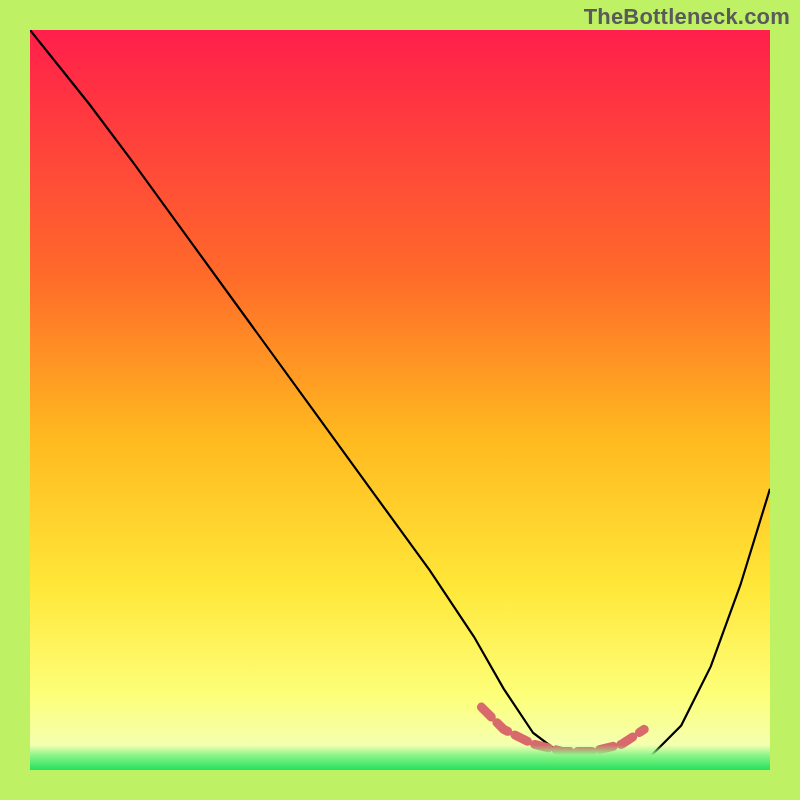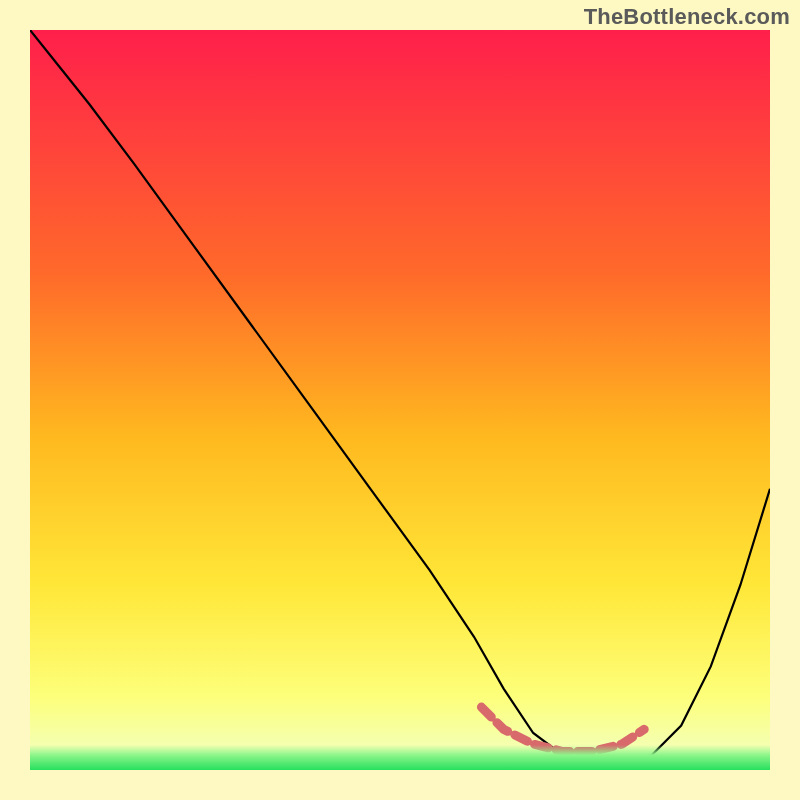--- a/index.html
+++ b/index.html
@@ -8,21 +8,21 @@
     width: 800px;
     height: 800px;
     background: #000;
     overflow: hidden;
     font-family: Arial, Helvetica, sans-serif;
   }
   .frame {
     position: relative;
     width: 800px;
     height: 800px;
-    background: #fef9c3;
+    background: #bef264;
   }
   .watermark {
     position: absolute;
     top: 4px;
     right: 10px;
     color: #5a5a5a;
     font-size: 22px;
     font-weight: 600;
     letter-spacing: 0.2px;
     z-index: 30;

